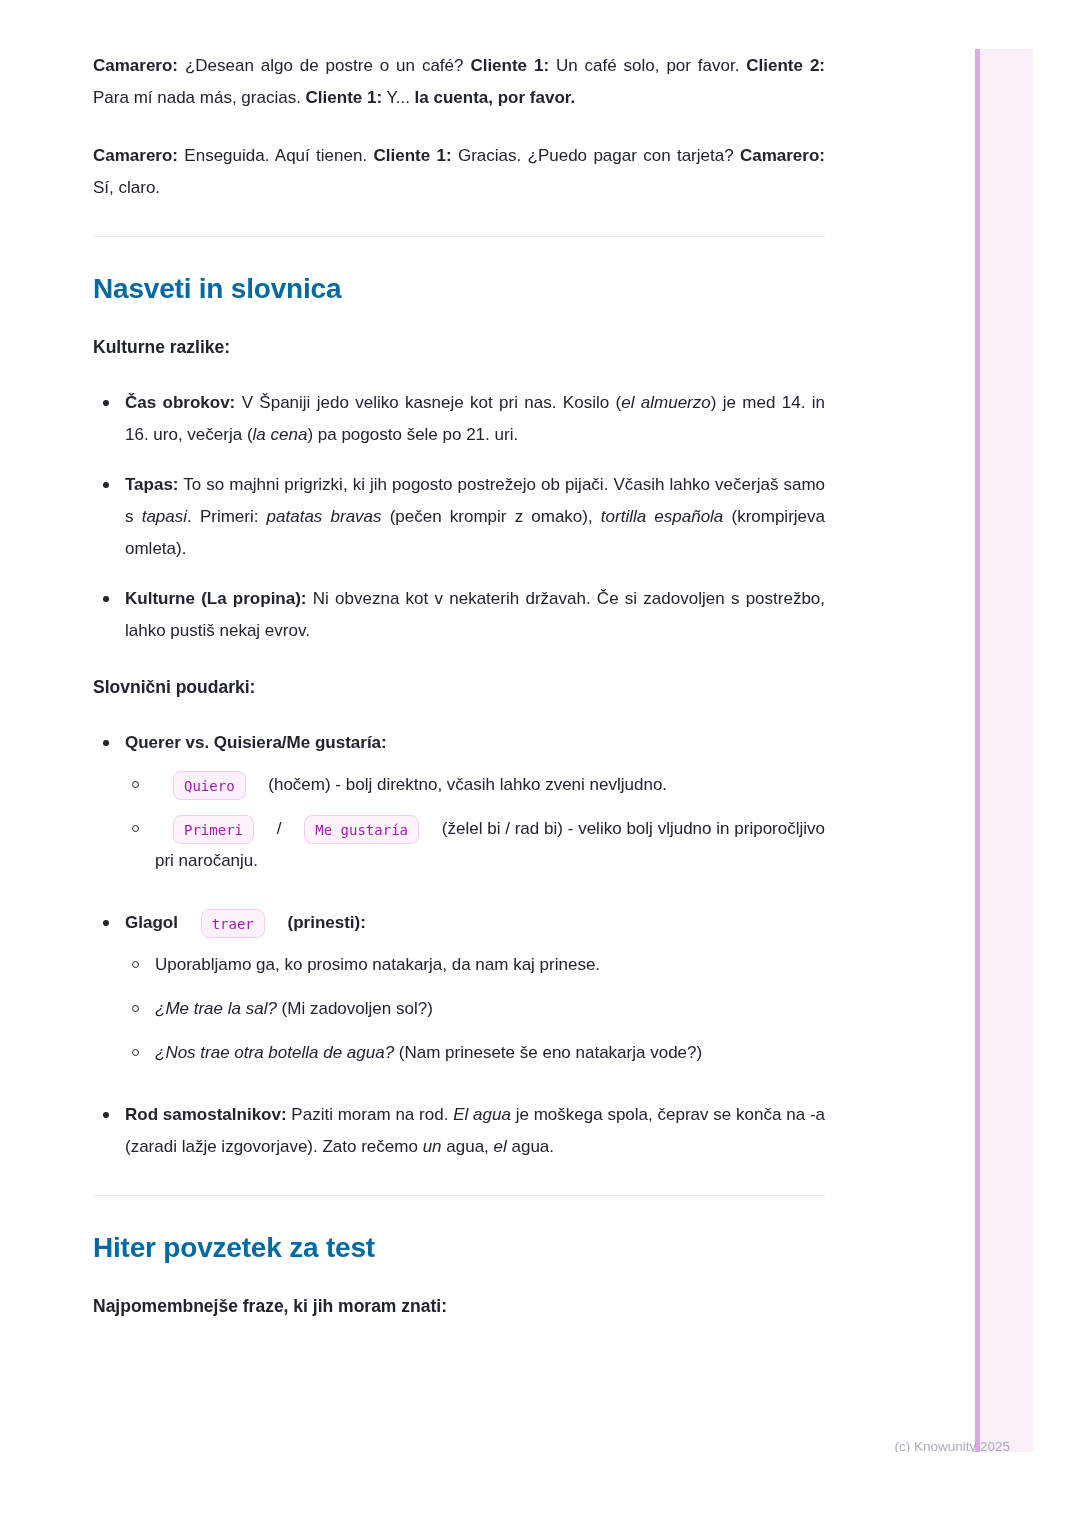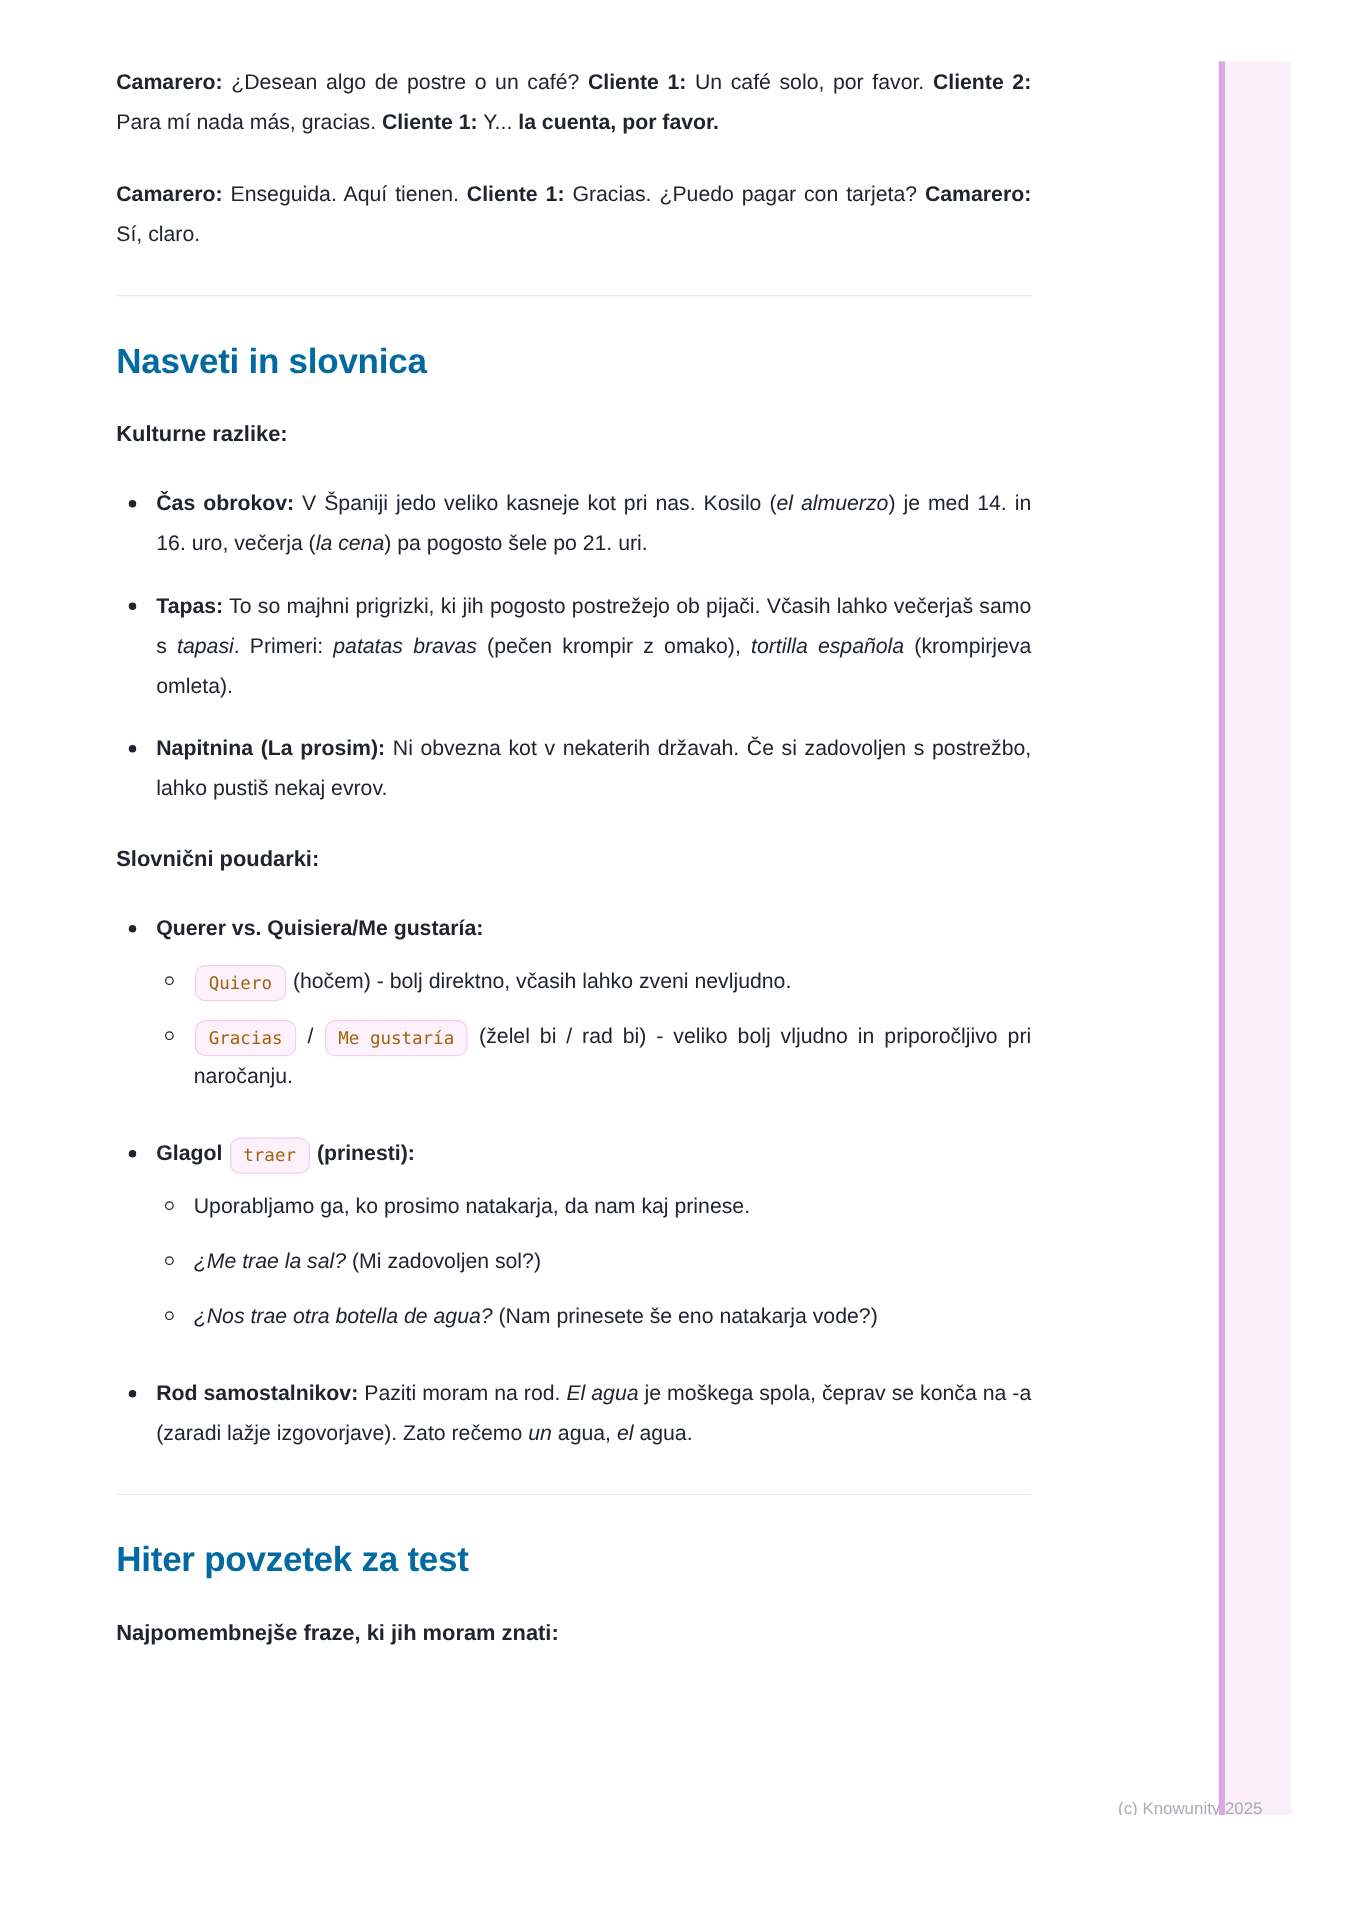--- a/index.html
+++ b/index.html
@@ -18,22 +18,22 @@
   .disc { display:block; width:6px; height:6px; border-radius:50%; background:#20242e; margin:13px 0 0 10px; }
   .li-content { flex:1; font-size:17px; line-height:32px; text-align:justify; }
   .sublist { margin-top:10px; }
   .li2 { display:flex; margin-bottom:12px; }
   .li2 > .marker-box { flex:0 0 30px; width:30px; }
   .circ { display:block; width:5px; height:5px; border-radius:50%; border:1.5px solid #20242e; background:transparent; margin:12px 0 0 7px; }
   .run-b { font-weight:700; }
   .run-i { font-style:italic; }
   .run-c {
     display:inline-block; font-family:"DejaVu Sans Mono", monospace; font-size:14px; line-height:14px;
-    color:#a16207; background:#fdf1fb; border:1.5px solid #f3cfee; border-radius:8px;
-    padding:7px 10px 6px 10px; margin:0 1px; vertical-align:-1px; white-space:nowrap;
+    color:#a21caf; background:#fdf1fb; border:1.5px solid #f3cfee; border-radius:8px;
+    padding:7px 10px 6px 10px; margin:0 18px; vertical-align:-1px; white-space:nowrap;
   }
   .side-panel {
     position:absolute; left:975px; top:49px; width:58px; height:1430px; box-sizing:border-box;
     background:#fbeffa; border-left:5px solid #d9a9e6; z-index:1;
   }
   .copyright {
     position:absolute; top:1438px; right:70px; z-index:2;
     font-size:13.5px; line-height:18px; color:#a7acb6;
   }
   .bottom-bar {
@@ -69,21 +69,21 @@
         <div class="li1">
           <span class="marker-box">
             <span class="disc"></span>
           </span>
           <div class="li-content"><span class="run-b">Tapas:</span><span class="run"> To so majhni prigrizki, ki jih pogosto postrežejo ob pijači. Včasih lahko večerjaš samo s </span><span class="run-i">tapasi</span><span class="run">. Primeri: </span><span class="run-i">patatas bravas</span><span class="run"> (pečen krompir z omako), </span><span class="run-i">tortilla española</span><span class="run"> (krompirjeva omleta).</span></div>
         </div>
         <div class="li1">
           <span class="marker-box">
             <span class="disc"></span>
           </span>
-          <div class="li-content"><span class="run-b">Napitnina (La prosim):</span><span class="run"> Ni obvezna kot v nekaterih državah. Če si zadovoljen s postrežbo, lahko pustiš nekaj evrov.</span></div>
+          <div class="li-content"><span class="run-b">Kulturne (La propina):</span><span class="run"> Ni obvezna kot v nekaterih državah. Če si zadovoljen s postrežbo, lahko pustiš nekaj evrov.</span></div>
         </div>
       </div>
 
     <p class="subhead">Slovnični poudarki:</p>
 
     <div class="list">
         <div class="li1">
           <span class="marker-box">
             <span class="disc"></span>
           </span>
@@ -91,21 +91,21 @@
               <div class="li2">
                 <span class="marker-box">
                   <span class="circ"></span>
                 </span>
                 <div class="li-content"><span class="run-c">Quiero</span><span class="run"> (hočem) - bolj direktno, včasih lahko zveni nevljudno.</span></div>
               </div>
               <div class="li2">
                 <span class="marker-box">
                   <span class="circ"></span>
                 </span>
-                <div class="li-content"><span class="run-c">Gracias</span><span class="run"> / </span><span class="run-c">Me gustaría</span><span class="run"> (želel bi / rad bi) - veliko bolj vljudno in priporočljivo pri naročanju.</span></div>
+                <div class="li-content"><span class="run-c">Primeri</span><span class="run"> / </span><span class="run-c">Me gustaría</span><span class="run"> (želel bi / rad bi) - veliko bolj vljudno in priporočljivo pri naročanju.</span></div>
               </div>
             </div></div>
         </div>
         <div class="li1">
           <span class="marker-box">
             <span class="disc"></span>
           </span>
           <div class="li-content"><span class="run-b">Glagol </span><span class="run-c">traer</span><span class="run-b"> (prinesti):</span><div class="sublist">
               <div class="li2">
                 <span class="marker-box">

